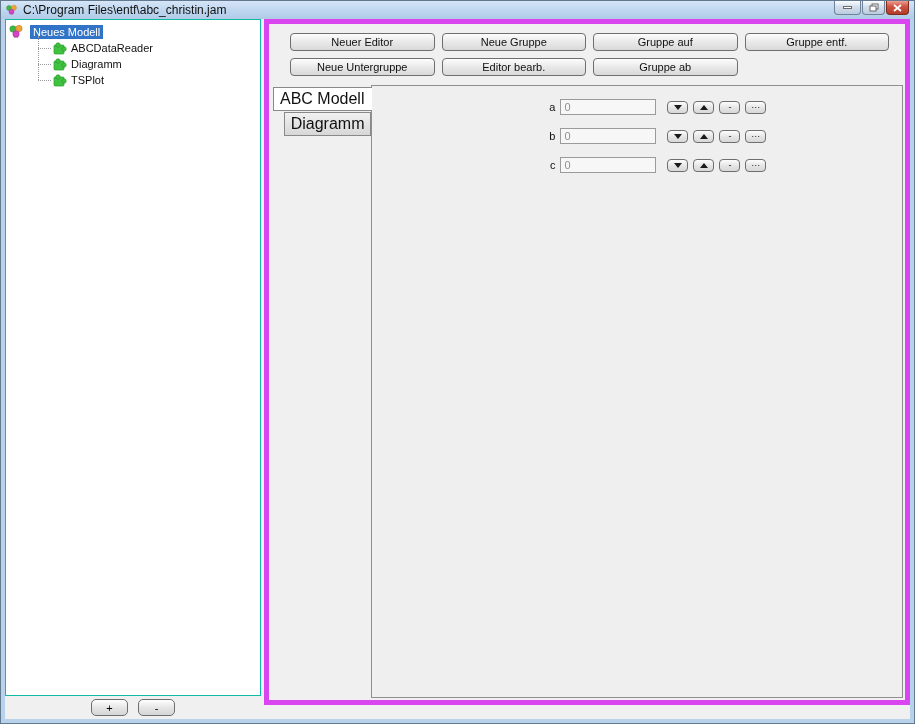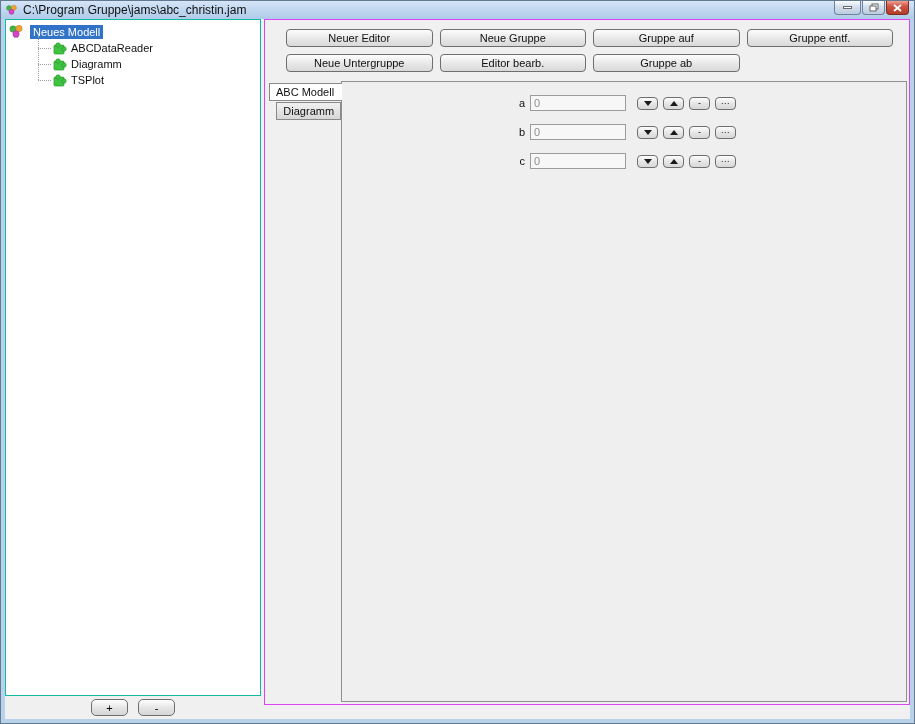--- a/index.html
+++ b/index.html
@@ -44,32 +44,32 @@
   .left-bottom{flex:0 0 23px;display:flex;align-items:center;justify-content:center;gap:10px;background:#f0f0f0;}
   .wbtn{width:37px;height:17px;border:1px solid #6e6e6e;border-radius:5px;
     background:linear-gradient(#fefefe,#e4e4e4 55%,#d6d6d6);font-size:11px;font-family:inherit;
     display:flex;align-items:center;justify-content:center;padding:0;}
 
   
   .tabbar{flex:0 0 20px;display:flex;align-items:flex-end;padding-left:2px;position:relative;z-index:4;}
   .tab{border:1px solid #898989;border-bottom:none;border-radius:1px 1px 0 0;font-size:11px;
     background:linear-gradient(#f1f1f1,#d7d7d7);padding:3px 8px 2px;margin-right:1px;color:#101010;}
   .tab.active{background:#ffffff;margin-bottom:-1px;padding:3px 10px 4px;position:relative;z-index:5;}
-  .tabcontent{flex:1;border:1px solid #d946ef;background:#f0f0f0;display:flex;flex-direction:column;margin-bottom:14px;min-height:0;justify-content:flex-end;}
+  .tabcontent{flex:1;border:5px solid #d946ef;background:#f0f0f0;display:flex;flex-direction:column;margin-bottom:14px;min-height:0;justify-content:flex-end;}
 
   
   .btn-grid{display:grid;grid-template-columns:repeat(4,1fr);gap:7px;margin:9px 16px 0 21px;}
   .btn{height:18px;border:1px solid #6e6e6e;border-radius:4px;font-size:11px;font-family:inherit;color:#101010;
     background:linear-gradient(#fdfdfd,#e7e7e7 55%,#d9d9d9);display:flex;align-items:center;justify-content:center;padding:0;}
   .btn-spacer{height:18px;}
 
   
   .inner-pane{flex:1;display:flex;margin:9px 2px 2px 4px;min-height:0;}
   .side-tabs{flex:0 0 69px;display:flex;flex-direction:column;align-items:flex-end;padding-top:2px;}
-  .side-tab{border:1px solid #898989;font-size:11px;padding:2px 6px;white-space:nowrap;color:#101010;
+  .side-tab{border:1px solid #898989;font-size:16px;padding:2px 6px;white-space:nowrap;color:#101010;
     background:linear-gradient(#f1f1f1,#d7d7d7);margin-bottom:1px;}
   .side-tab.active{background:#ffffff;border-right:none;margin-right:-1px;position:relative;z-index:2;padding-right:8px;}
   .inner-content{flex:1;border:1px solid #8f8f8f;background:#efefef;padding-top:13px;min-width:0;}
 
   
   .field-row{display:flex;align-items:center;margin:0 0 13px 173px;height:16px;}
   .field-label{width:10px;text-align:right;margin-right:5px;font-size:11px;color:#101010;}
   .field-input{width:96px;height:16px;border:1px solid #9b9b9b;background:#f7f7f7;color:#8f8f8f;
     font-size:11px;padding:0 3px;font-family:inherit;}
   .row-btns{display:flex;gap:5px;margin-left:11px;}
@@ -88,21 +88,21 @@
   <div class="titlebar">
     <span class="app-icon">
       <svg width="13" height="13" viewBox="0 0 16 16">
         <line x1="5" y1="7" x2="7" y2="13" stroke="#555" stroke-width="0.7"></line>
         <line x1="11" y1="7" x2="9" y2="13" stroke="#555" stroke-width="0.7"></line>
         <circle cx="5" cy="5" r="3.1" fill="#44b544" stroke="#2e8f2e" stroke-width="0.5"></circle>
         <circle cx="11" cy="4.5" r="3.1" fill="#f0a335" stroke="#b97a20" stroke-width="0.5"></circle>
         <circle cx="8" cy="9.5" r="3.1" fill="#d743c8" stroke="#a32f98" stroke-width="0.5"></circle>
       </svg>
     </span>
-    <span class="title-text">C:\Program Gruppe\jams\abc_christin.jam</span>
+    <span class="title-text">C:\Program Files\entf\abc_christin.jam</span>
     <div class="controls">
       <button class="ctrl ctrl-min">
         <span class="g-min"></span>
       </button>
       <button class="ctrl ctrl-res">
         <span>
           <svg width="10" height="9" viewBox="0 0 10 9">
             <rect x="3" y="1" width="6" height="5" fill="#fff" stroke="#666" stroke-width="1"></rect>
             <rect x="1" y="3" width="6" height="5" fill="#fff" stroke="#666" stroke-width="1"></rect>
           </svg>

